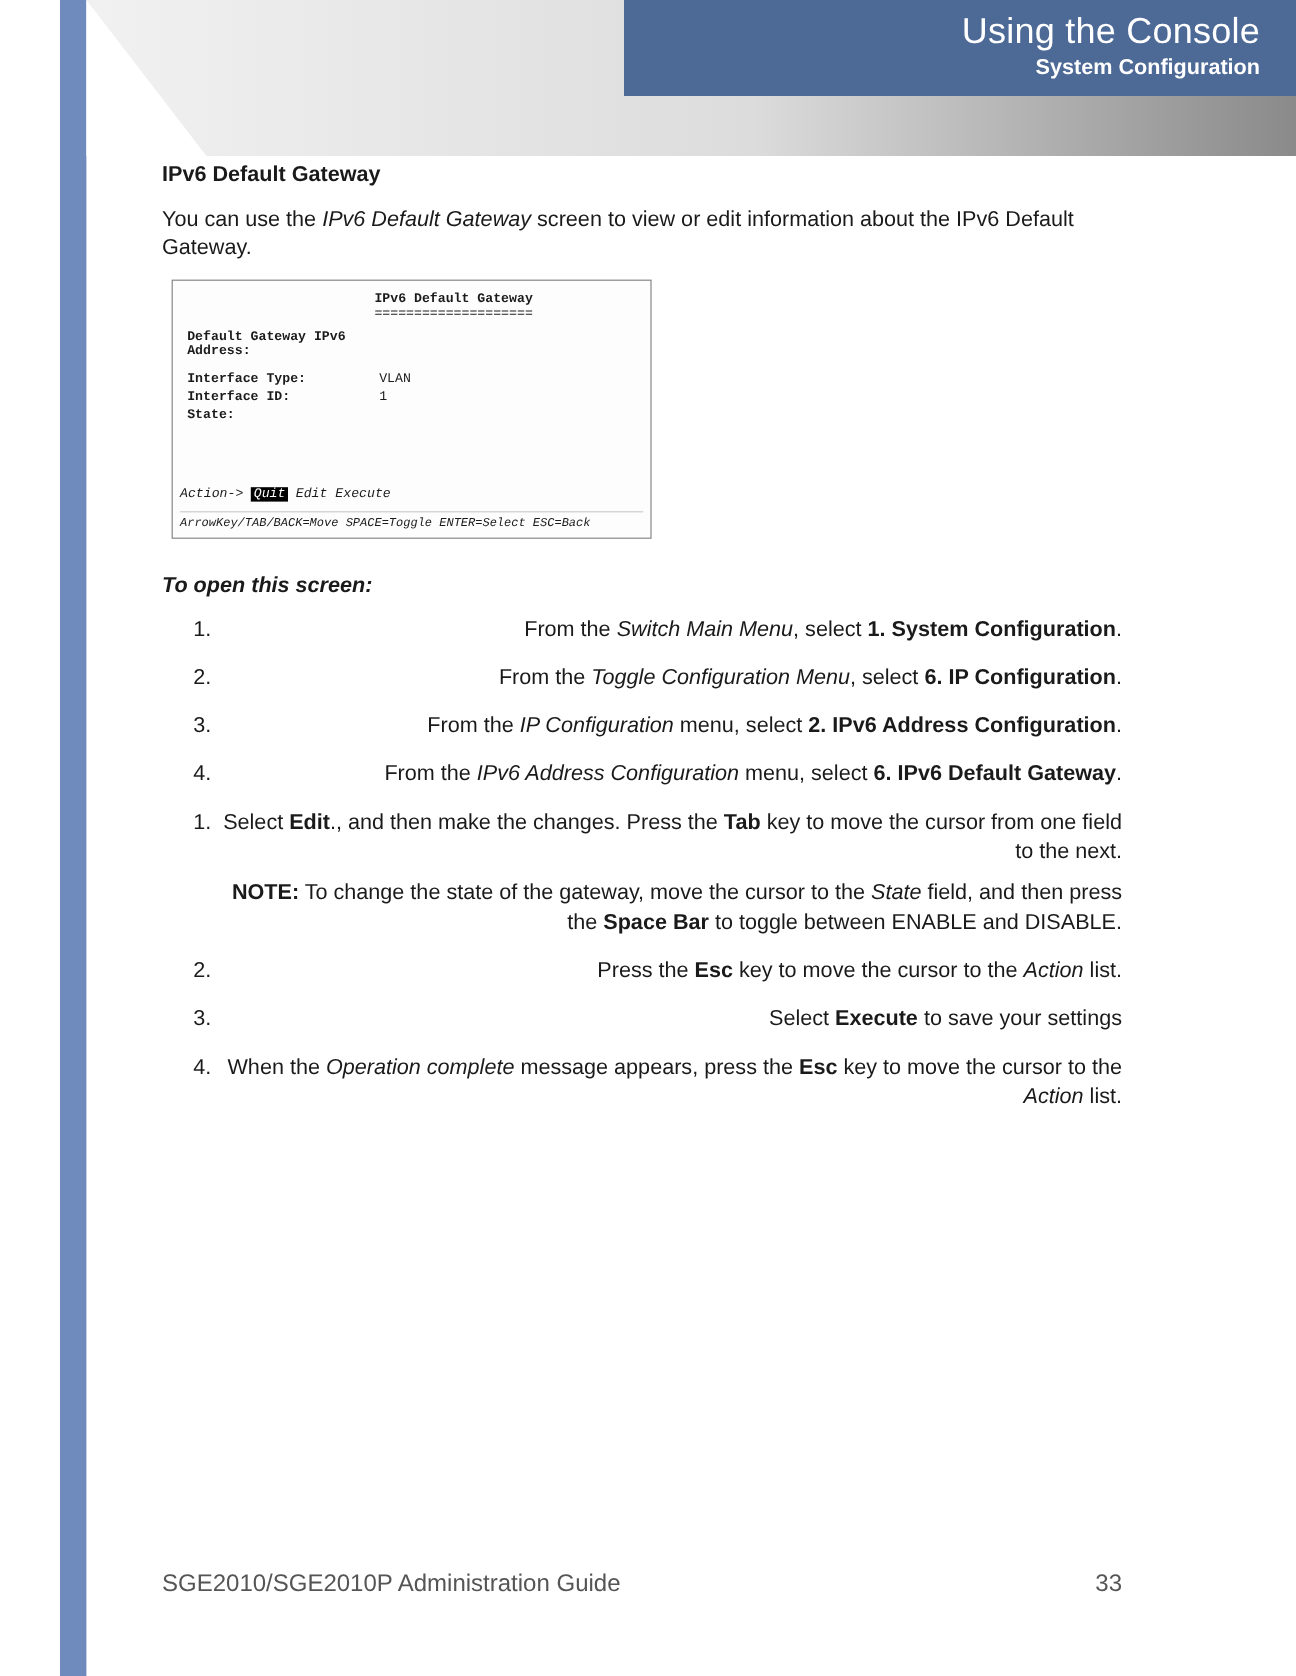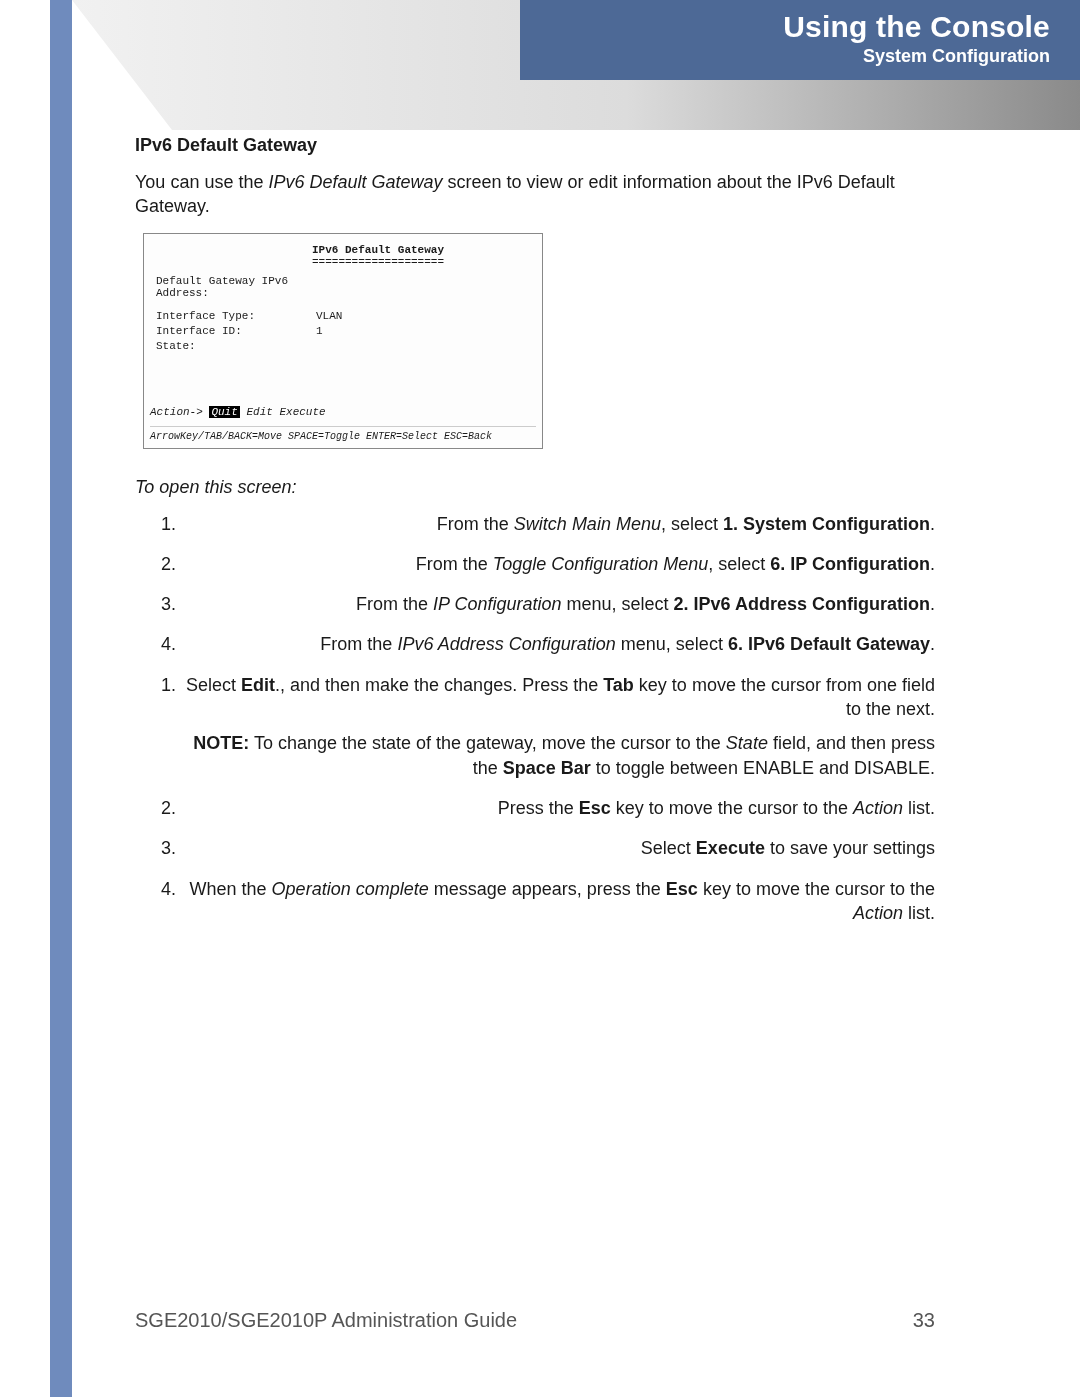--- a/index.html
+++ b/index.html
@@ -33,21 +33,21 @@
     right: 0;
     top: 0;
     width: 560px;
     height: 80px;
     background: #4d6996;
     padding: 10px 30px 0 0;
     text-align: right;
   }
   .header-title {
     color: #ffffff;
-    font-weight: 700;
+    font-weight: 400;
     font-size: 30px;
     letter-spacing: 0.2px;
   }
   .header-sub {
     color: #ffffff;
     font-weight: 700;
     font-size: 18px;
     margin-top: 2px;
   }
   .diag {
@@ -94,21 +94,21 @@
   }
   .console-underline {
     text-align: center;
     margin-left: 70px;
     letter-spacing: 0px;
   }
   .console-row {
     display: flex;
     margin-top: 3px;
   }
-  .console-label { width: 160px; }
+  .console-label { width: 160px; font-weight: bold; }
   .console-val { }
   .console-bottom {
     position: absolute;
     bottom: 6px;
     left: 6px;
     right: 6px;
     font-style: italic;
   }
   .action-line { font-size: 11px; }
   .quit-sel {
@@ -117,21 +117,21 @@
     padding: 0 2px;
   }
   .hint-line {
     font-size: 10px;
     margin-top: 8px;
     border-top: 1px solid #ccc;
     padding-top: 4px;
   }
   .sub-italic {
     font-style: italic;
-    font-weight: 400;
+    font-weight: 700;
     font-size: 18px;
     margin: 18px 0 14px 0;
   }
   ol.steps {
     list-style: decimal;
     margin-left: 46px;
     font-size: 18px;
   }
   ol.steps > li {
     margin-bottom: 16px;

